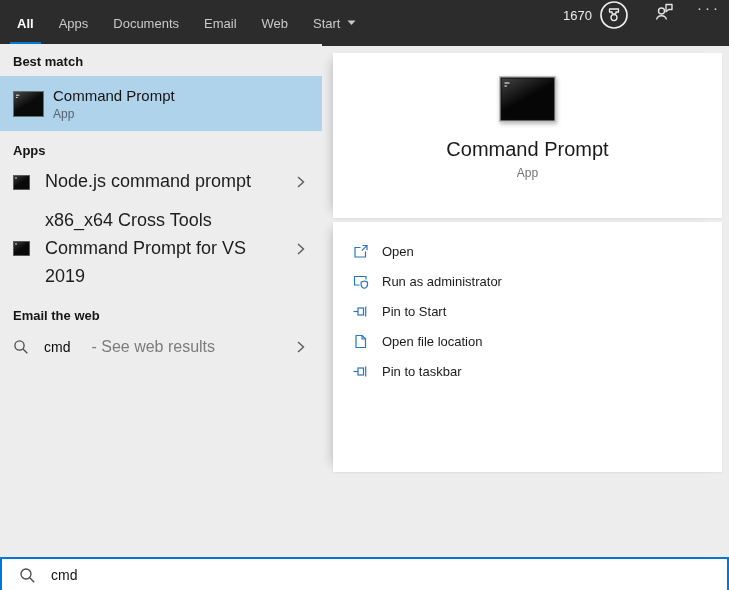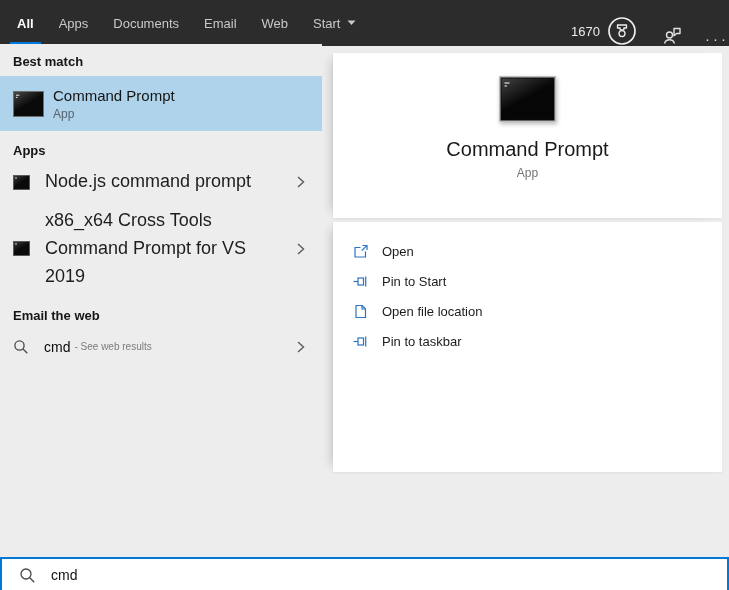--- a/index.html
+++ b/index.html
@@ -18,21 +18,21 @@
   .tabs{display:flex;align-items:stretch}
   .tab{
     position:relative;display:flex;align-items:center;padding:0 7px;margin-right:11px;
     font-size:13px;color:#c9c9c9;white-space:nowrap;cursor:default;
   }
   .tab.active{color:#ffffff;font-weight:bold}
   .tab.active::after{
     content:"";position:absolute;left:0;right:0;bottom:0;height:4px;background:#0078d7;
   }
   .tab .caret{margin-left:6px}
-  .topbar-right{margin-left:auto;display:flex;align-items:flex-end;padding-right:0}
+  .topbar-right{margin-left:auto;display:flex;align-items:flex-start;padding-right:8px}
   .rewards{display:flex;align-items:center;color:#ececec;font-size:13px}
   .rewards-count{margin-right:7px}
   .feedback-btn{margin-left:24px}
   .dots{margin-left:22px;color:#d8d8d8;font-size:15px;letter-spacing:3px;line-height:1}
 
   
   .left-panel{position:absolute;left:0;top:44px;width:322px;bottom:33px;background:#ededed}
   .section-header{padding:10px 13px 7px;font-size:13px;font-weight:bold;color:#151515}
   .best-row{
     height:55px;background:#b0d3ec;display:flex;align-items:center;
@@ -41,21 +41,21 @@
   .best-texts{margin-left:9px;display:flex;flex-direction:column}
   .best-title{font-size:15px;color:#141414;margin-bottom:3px}
   .best-sub{font-size:12px;color:#57636e}
   .apps-header{padding-top:12px}
   .row{display:flex;align-items:center;padding:0 16px 0 13px;min-height:34px}
   .row.two-line{padding-top:8px;padding-bottom:8px}
   .row-title{margin-left:15px;font-size:18px;color:#1d1d1d;max-width:228px;line-height:1.55}
   .chevron{margin-left:auto}
   .web-header{padding-top:9px}
   .web-query{margin-left:15px;font-size:14px;color:#0a0a0a}
-  .web-suffix{margin-left:4px;font-size:10px;color:#7c7c7c}
+  .web-suffix{margin-left:21px;font-size:16px;color:#7c7c7c}
 
   
   .preview-top,.preview-bottom{
     position:absolute;left:333px;width:389px;background:#ffffff;box-sizing:border-box;
     box-shadow:-8px 0 10px -7px rgba(0,0,0,.20), 0 1px 2px rgba(0,0,0,.05);
   }
   .preview-top{top:53px;height:165px;display:flex;flex-direction:column;align-items:center}
   .preview-bottom{top:222px;height:250px;padding:14px 0 0 19px}
   .big-icon{margin-top:23px;filter:drop-shadow(1.5px 2px 2px rgba(0,0,0,.28))}
   .preview-title{margin-top:16px;font-size:20px;color:#1a1a1a}
@@ -237,20 +237,29 @@
     <span>
       <svg width="17" height="17" viewBox="0 0 17 17" fill="none" stroke="#2b74c2" stroke-width="1.2">
         <path d="M13.5 8.5 V14 H3 V4.5 H8.5"></path>
         <path d="M10.5 2.5 H15 V7"></path>
         <line x1="14.6" y1="2.9" x2="9.8" y2="7.7"></line>
       </svg>
     </span>
     <span class="action-label">Open</span>
   </div>
 
+  <div class="action-row">
+    <span>
+      <svg width="17" height="17" viewBox="0 0 17 17" fill="none" stroke="#2b74c2" stroke-width="1.2">
+        <path d="M14 6.5 V3.5 H2.5 V12 H7.5"></path>
+        <path d="M12.3 8 l3.2 1.1 v2.3 c0 2-1.5 3.3-3.2 3.9 c-1.7-.6-3.2-1.9-3.2-3.9 V9.1 Z" stroke-linejoin="round"></path>
+      </svg>
+    </span>
+    <span class="action-label">Run as administrator</span>
+  </div>
 
   <div class="action-row">
     <span>
       <svg width="17" height="17" viewBox="0 0 17 17" fill="none" stroke="#2b74c2" stroke-width="1.2">
         <line x1="1.5" y1="8.5" x2="6" y2="8.5"></line>
         <rect x="6" y="5" width="5.5" height="7"></rect>
         <line x1="13.7" y1="3.5" x2="13.7" y2="13.5"></line>
       </svg>
     </span>
     <span class="action-label">Pin to Start</span>

